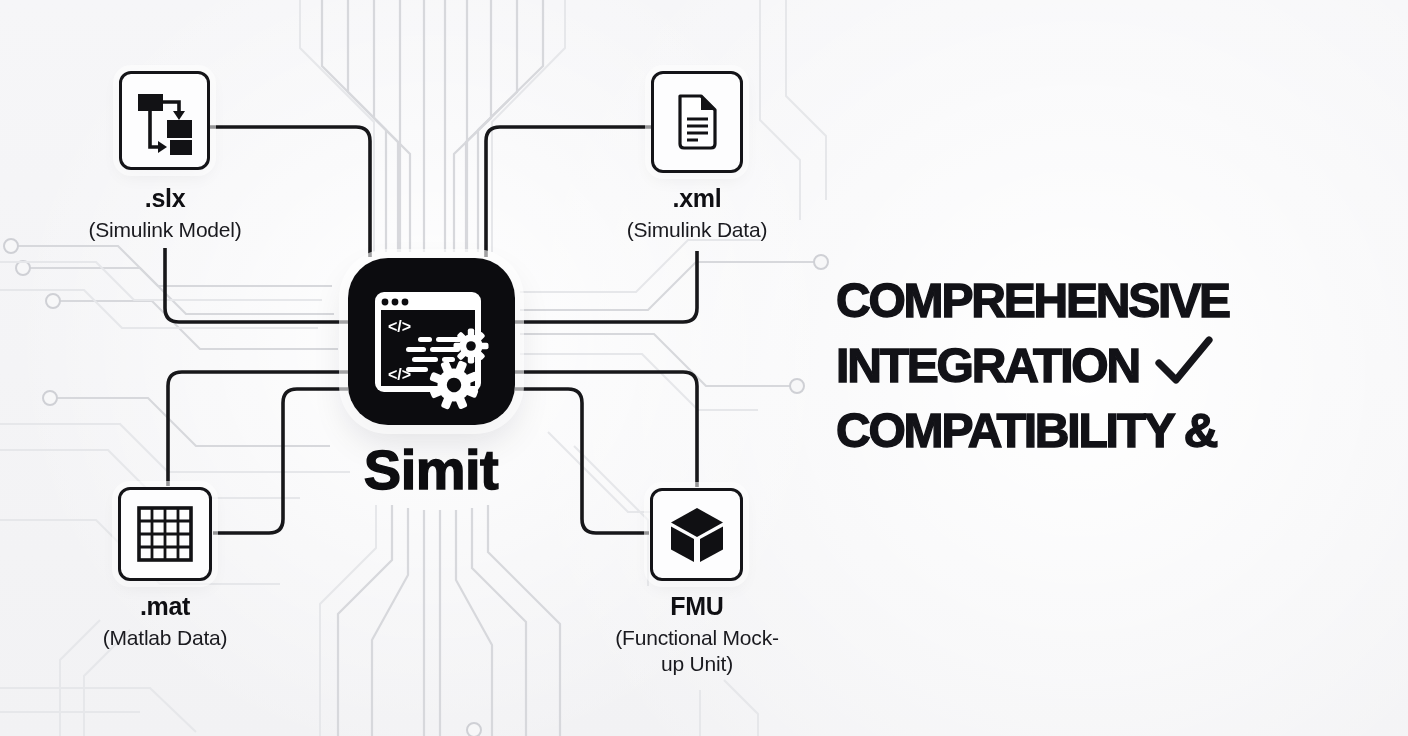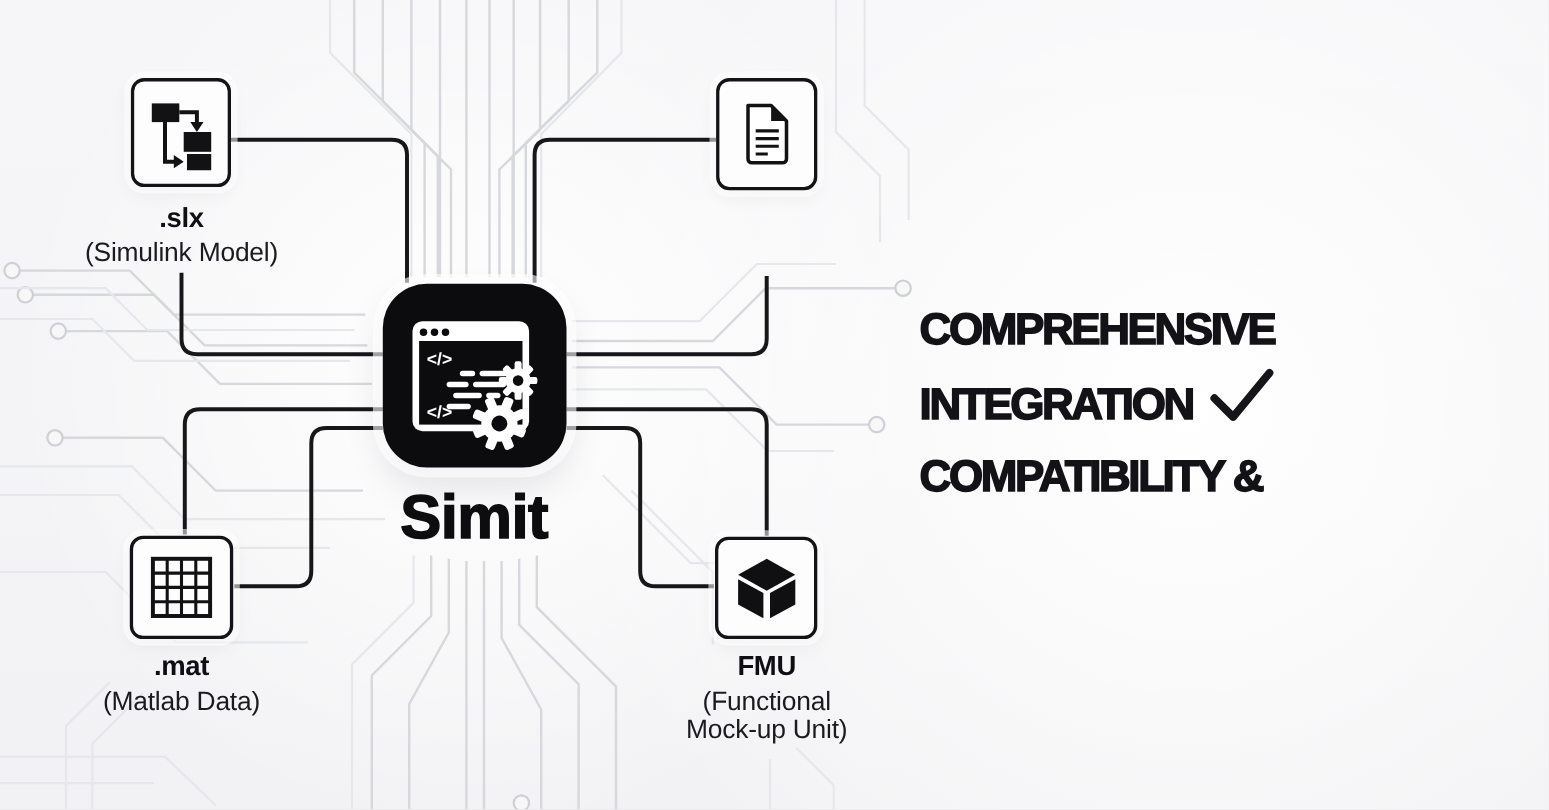--- a/index.html
+++ b/index.html
@@ -27,36 +27,36 @@
   #box-xml{left:651px;top:71px;width:92px;height:102px;}
   #box-mat{left:118px;top:487px;width:94px;height:94px;}
   #box-fmu{left:650px;top:488px;width:93px;height:93px;}
 
   .node-label{position:absolute;text-align:center;transform:translateX(-50%);}
   #label-slx{left:165px;top:184px;width:260px;}
   #label-xml{left:697px;top:184px;width:260px;}
   #label-mat{left:165px;top:592px;width:260px;text-align:center;}
   #label-fmu{left:697px;top:592px;width:168px;}
   .node-title{font-size:25px;font-weight:bold;color:#0f0f13;letter-spacing:-.3px;}
-  .node-sub{font-size:24px;color:#1a1a1f;margin-top:4px;line-height:26px;letter-spacing:-.2px;}
+  .node-sub{font-size:21px;color:#1a1a1f;margin-top:4px;line-height:26px;letter-spacing:-.2px;}
 
   #simit-box{
     position:absolute;left:348px;top:258px;width:167px;height:167px;
     background:#0c0c0f;border-radius:40px;
     box-shadow:0 0 0 9px rgba(255,255,255,.6), 0 16px 36px rgba(20,20,35,.12);
   }
   #simit-label{
     position:absolute;left:431px;top:437px;transform:translateX(-50%);
     font-size:56px;font-weight:bold;color:#0d0d10;-webkit-text-stroke:1.4px #0d0d10;
     letter-spacing:-.5px;
   }
 
   .headline{
     position:absolute;left:836px;top:268px;width:560px;
-    font-size:40px;line-height:65px;font-weight:bold;letter-spacing:-2.2px;
+    font-size:48px;line-height:65px;font-weight:bold;letter-spacing:-2.2px;
     color:#121217;-webkit-text-stroke:1.4px #121217;white-space:nowrap;
   }
   .headline .check{display:inline-block;vertical-align:-4px;margin-left:14px;}
 </style>
 </head>
 <body>
 
 <div class="stage">
 
   <svg class="layer" width="1408" height="736" aria-hidden="true">
@@ -145,20 +145,22 @@
   </div>
 
   <div class="icon-box" id="box-xml">
     <svg width="60" height="66" viewBox="0 0 60 66">
       <path d="M13,7 H34 L48,21 V55 Q48,59 44,59 H17 Q13,59 13,55 Z" fill="#fff" stroke="#121215" stroke-width="3.2" stroke-linejoin="round"></path>
       <path d="M34,7 L48,21 H34 Z" fill="#121215"></path>
       <path d="M20,30 H41 M20,37 H41 M20,44 H41 M20,51 H31" stroke="#121215" stroke-width="2.8"></path>
     </svg>
   </div>
   <div class="node-label" id="label-xml">
+    <div class="node-title">.xml</div>
+    <div class="node-sub">(Simulink Data)</div>
   </div>
 
   <div class="icon-box" id="box-mat">
     <svg width="62" height="62" viewBox="0 0 62 62">
       <rect x="5" y="5" width="52" height="52" fill="none" stroke="#121215" stroke-width="3.6"></rect>
       <path d="M18,5 V57 M31,5 V57 M44,5 V57 M5,18 H57 M5,31 H57 M5,44 H57" stroke="#121215" stroke-width="2.8"></path>
     </svg>
   </div>
   <div class="node-label" id="label-mat">
     <div class="node-title">.mat</div>

